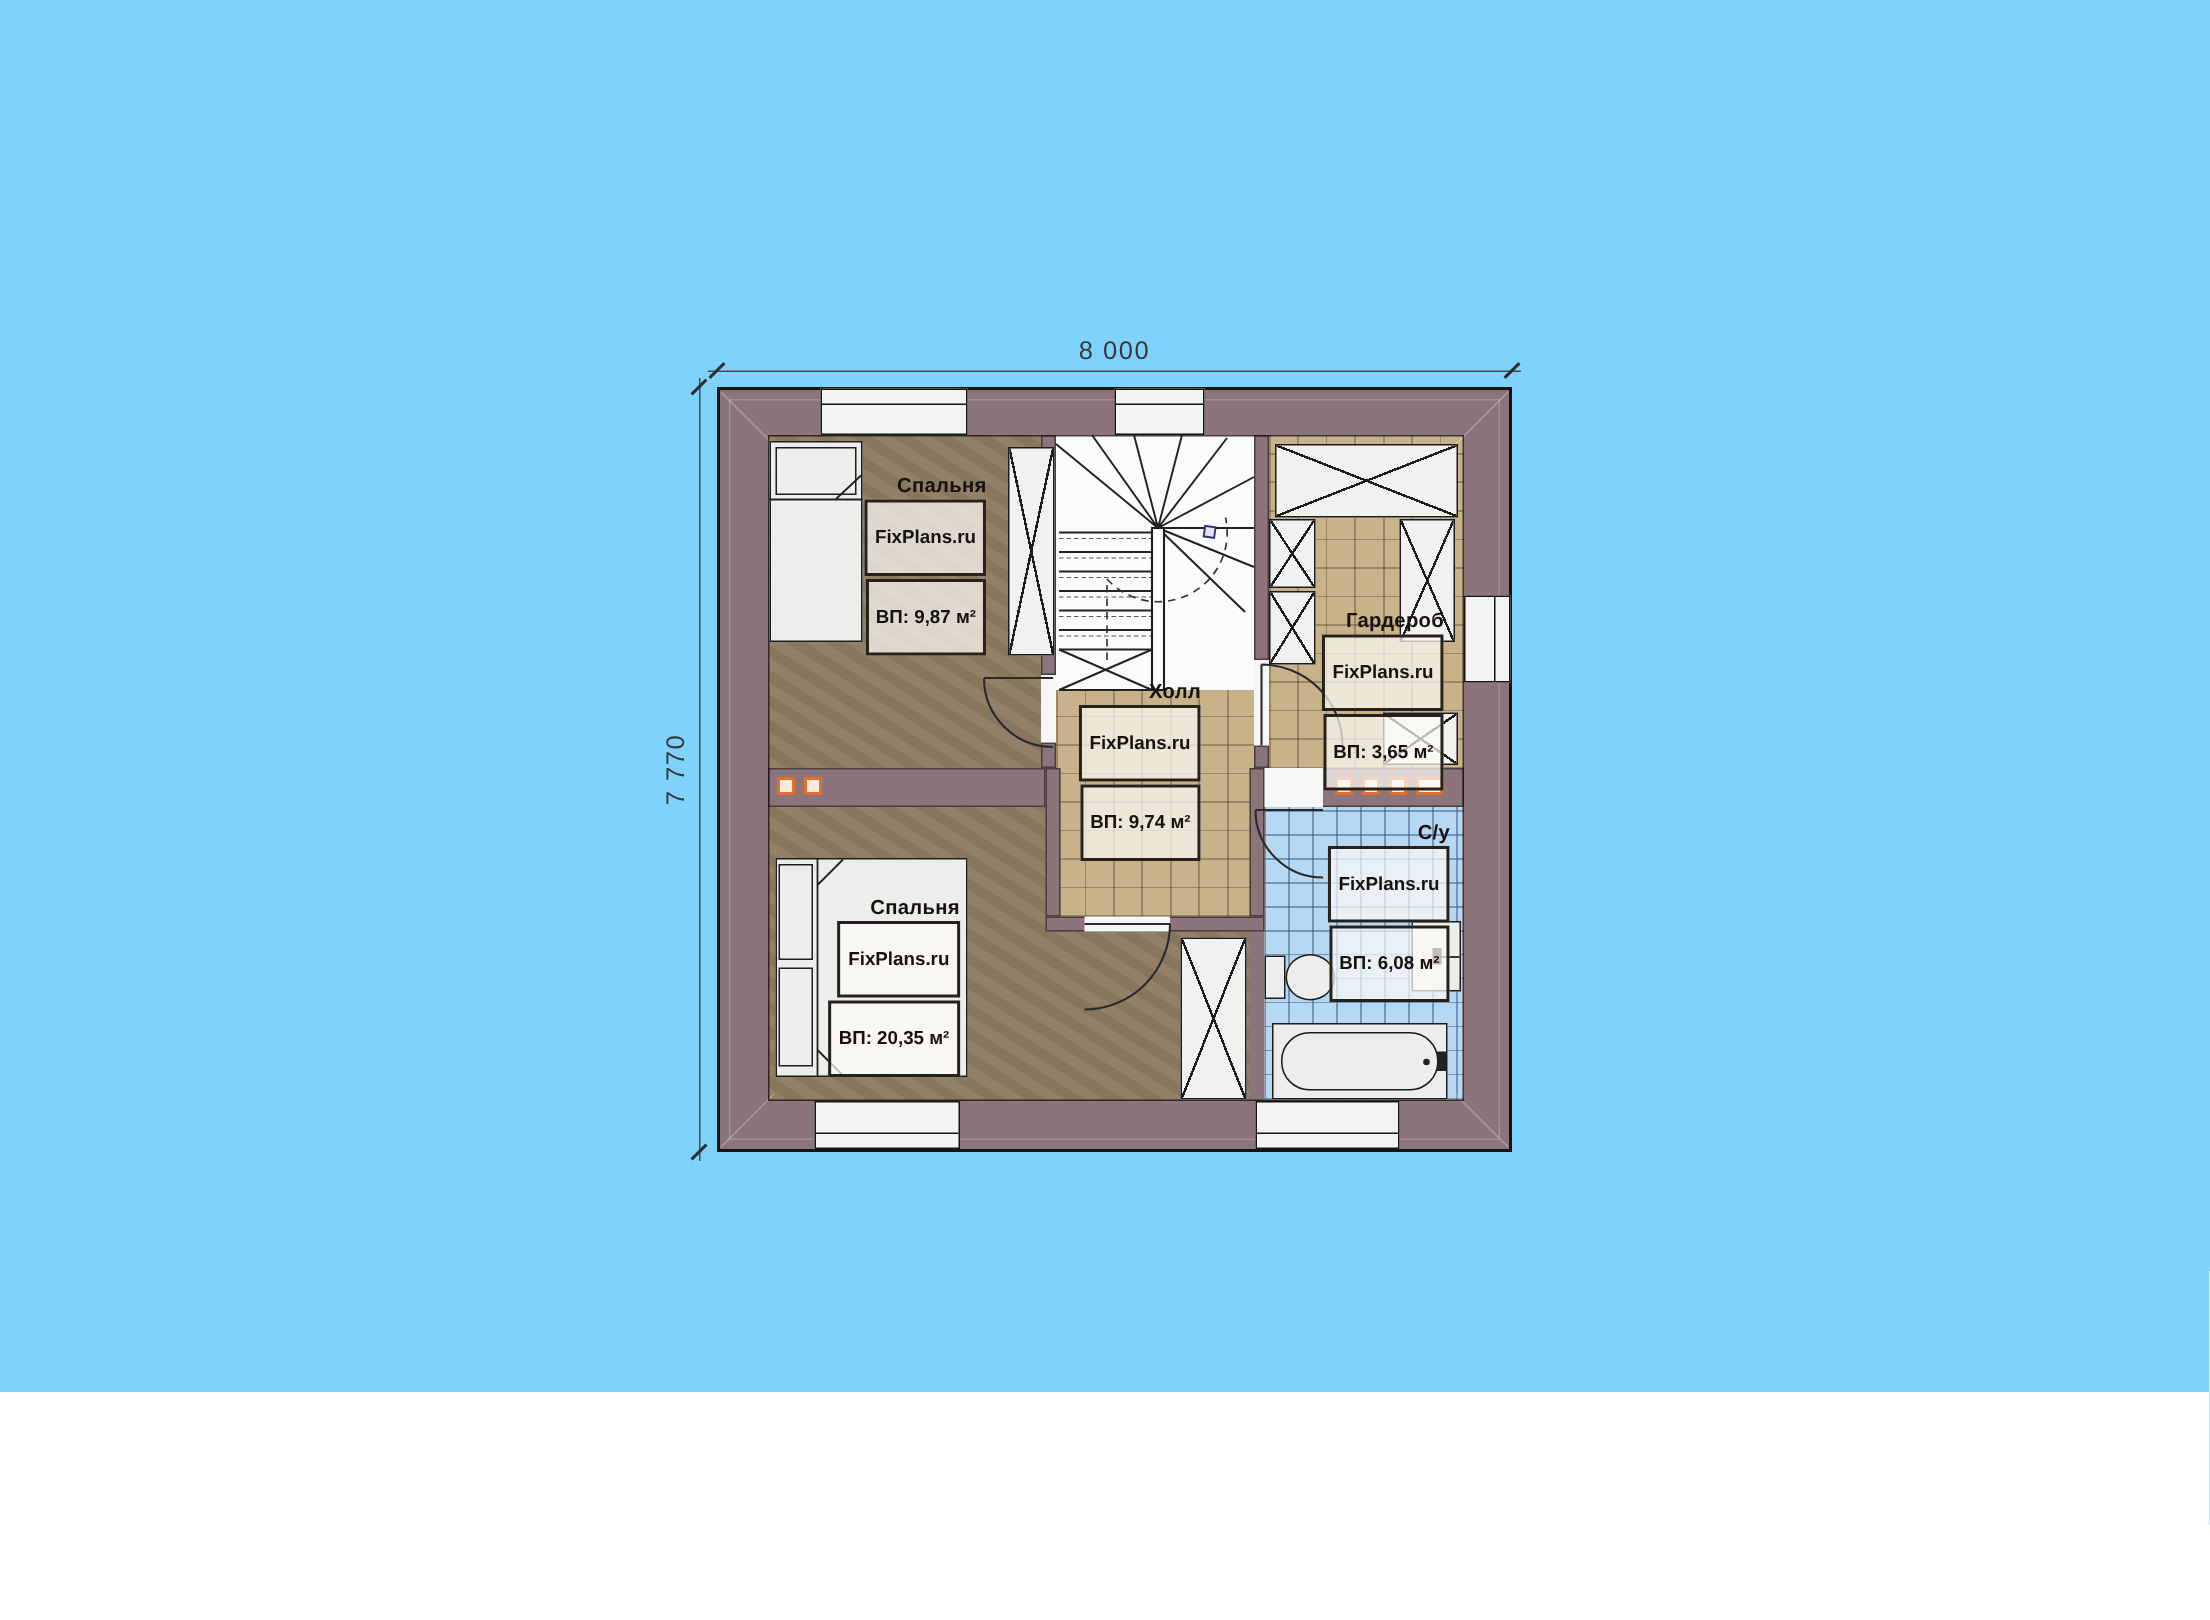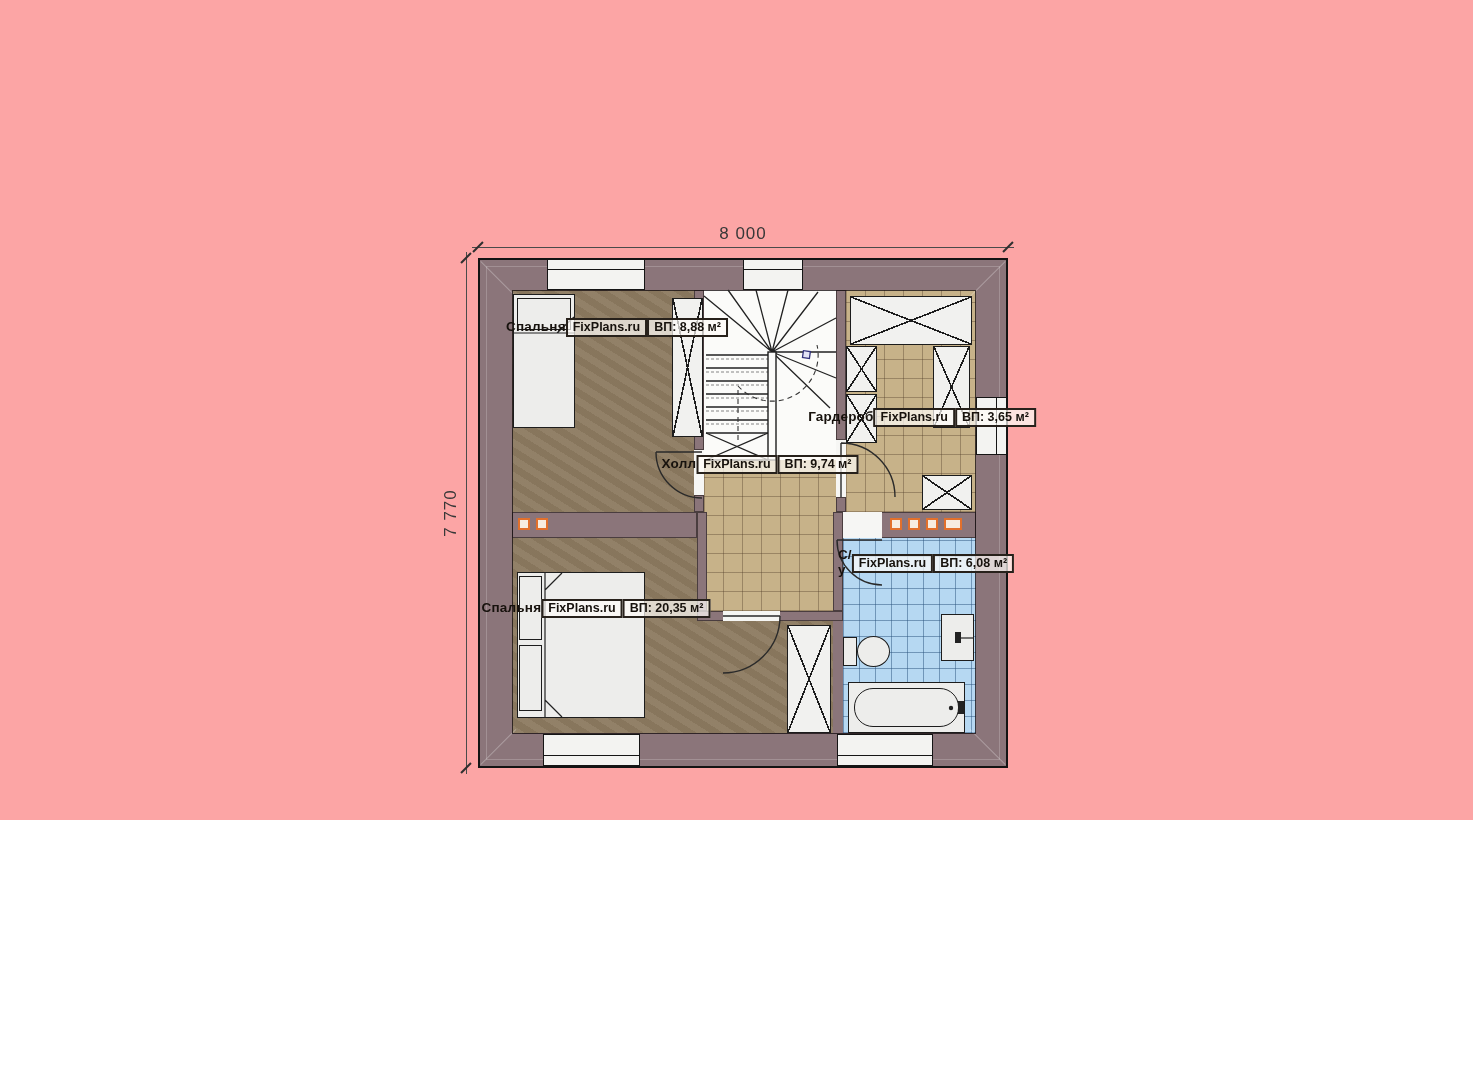--- a/index.html
+++ b/index.html
@@ -1,17 +1,17 @@
 <!DOCTYPE html>
 <html><head>
 <meta charset="utf-8">
 <style>
   html,body{margin:0;padding:0;background:#ffffff;}
   body{font-family:"Liberation Sans", sans-serif;}
-  .canvas{position:relative;width:1473px;height:820px;background:#fca5a5;overflow:hidden;}
+  .canvas{position:relative;width:1473px;height:928px;background:#7dd3fc;overflow:hidden;}
 
   
   .dim-line{position:absolute;background:#4a4a4a;}
   .dim-tick{position:absolute;width:14px;height:2px;background:#2f2f2f;transform:rotate(-45deg);}
   .dim-label{position:absolute;color:#383838;font-size:17px;letter-spacing:1px;text-align:center;}
 
   
   .plan{position:absolute;left:478px;top:258px;width:530px;height:510px;background:#8b757a;
         outline:2.5px solid #141414;outline-offset:-2.5px;}
   .eave{position:absolute;left:8px;top:8px;right:8px;bottom:8px;border:1px solid rgba(255,255,255,0.20);pointer-events:none;z-index:3;}
@@ -37,23 +37,23 @@
       background-image:
         linear-gradient(to top right, transparent calc(50% - 0.8px), #1c1c1c calc(50% - 0.8px) calc(50% + 0.8px), transparent calc(50% + 0.8px)),
         linear-gradient(to bottom right, transparent calc(50% - 0.8px), #1c1c1c calc(50% - 0.8px) calc(50% + 0.8px), transparent calc(50% + 0.8px));}
   .round{border-radius:50%;}
 
   .window{position:absolute;background:#f3f3f1;border:1.5px solid #151515;box-sizing:border-box;z-index:25;}
   .wline{position:absolute;background:#151515;}
 
   .orange{position:absolute;width:12px;height:12px;background:#f7ece0;border:2.5px solid #e2702c;box-sizing:border-box;z-index:15;}
 
-  .room-label{position:absolute;display:flex;flex-direction:row;align-items:center;transform:translateX(-50%);z-index:30;}
+  .room-label{position:absolute;display:flex;flex-direction:column;align-items:flex-end;transform:translateX(-50%);z-index:30;}
   .room-name{font-weight:700;font-size:13.5px;color:#17120d;letter-spacing:.2px;line-height:15px;}
-  .lbox{border:2px solid #27211b;background:rgba(253,251,246,0.72);padding:0 5px;font-size:12.5px;font-weight:700;
+  .lbox{border:2px solid #27211b;background:rgba(253,251,246,0.72);padding:16px 5px;font-size:12.5px;font-weight:700;
         color:#17120d;margin-top:2px;white-space:nowrap;line-height:15px;}
 
   svg.linework{position:absolute;left:0;top:0;z-index:28;pointer-events:none;}
 </style>
 </head>
 <body>
 
 <div class="canvas">
 
   <div class="dim-label" style="left:478px;top:224px;width:530px;">8 000</div>
@@ -167,21 +167,21 @@
         <path d="M480 380 L495 380"></path>
         <rect x="477" y="374" width="6" height="11" fill="#222" stroke="none"></rect>
         <circle cx="473" cy="450" r="2.2" fill="#222" stroke="none"></circle>
         <rect x="480" y="443" width="6" height="13" fill="#222" stroke="none"></rect>
       </g>
     </svg>
 
     <div class="room-label" style="left:139px;top:58px;">
       <div class="room-name">Спальня</div>
       <div class="lbox">FixPlans.ru</div>
-      <div class="lbox">ВП: 8,88 м²</div>
+      <div class="lbox">ВП: 9,87 м²</div>
     </div>
 
     <div class="room-label" style="left:444px;top:148px;">
       <div class="room-name">Гардероб</div>
       <div class="lbox">FixPlans.ru</div>
       <div class="lbox">ВП: 3,65 м²</div>
     </div>
 
     <div class="room-label" style="left:282px;top:195px;">
       <div class="room-name">Холл</div>

